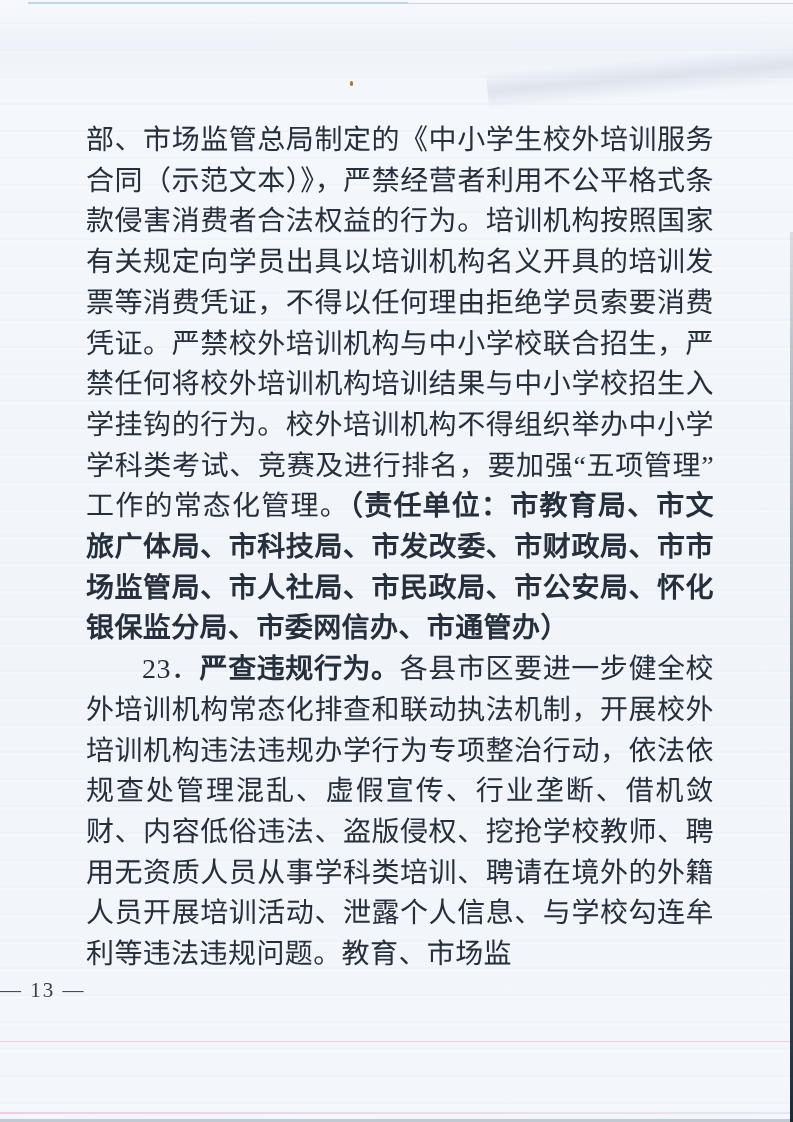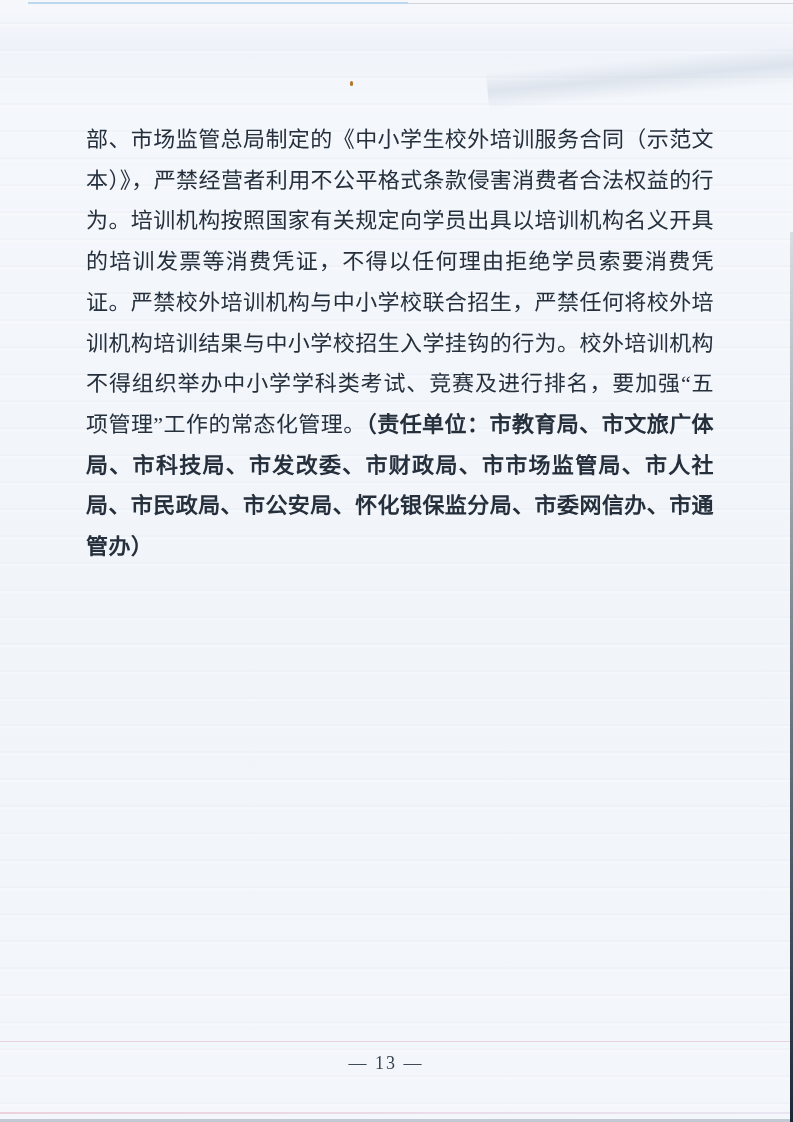--- a/index.html
+++ b/index.html
@@ -20,34 +20,34 @@
       180deg,
       rgba(255,255,255,0) 0px,
       rgba(255,255,255,0) 22px,
       rgba(211,221,237,0.22) 23px,
       rgba(255,255,255,0.40) 25px,
       rgba(255,255,255,0) 27px);
     pointer-events: none;
   }
   .content {
     position: absolute; left: 86px; top: 120px; width: 628px;
-    font-size: 22px; line-height: 40.7px; letter-spacing: 0.4px;
+    font-size: 28px; line-height: 40.7px; letter-spacing: 0.4px;
     color: #26303d;
     text-align: justify;
     text-justify: inter-character;
   }
   p.para { margin: 0; padding: 0; }
   p.para.indent { text-indent: 2em; }
   .seg-number { font-weight: normal; }
   .seg-title { font-weight: bold; }
   .seg-unit  { font-weight: bold; }
   .footer {
-    position: absolute; left: 0; top: 1053px; width: 772px;
-    text-align: center;
-    font-size: 18px; letter-spacing: 2px; color: #38424f;
+    position: absolute; left: 0; top: 978px; width: 772px;
+    text-align: left;
+    font-size: 21px; letter-spacing: 2px; color: #38424f;
   }
   
   .art { position: absolute; pointer-events: none; }
   .top-blue-line   { left: 28px;  top: 2px;    width: 380px; height: 2px; background: rgba(150,195,230,0.60); }
   .top-gray-line   { left: 408px; top: 3px;    width: 385px; height: 1px; background: rgba(140,146,156,0.35); }
   .crease-shadow   { right: -24px; top: 58px;  width: 330px; height: 38px;
                      background: linear-gradient(180deg, rgba(190,200,215,0) 0%, rgba(183,194,212,0.35) 50%, rgba(190,200,215,0) 100%);
                      transform: rotate(-5deg); }
   .orange-speck    { left: 350px; top: 81px;   width: 3px;  height: 5px;  background: #b5772f; border-radius: 2px; }
   .pink-line-upper { left: 0;     top: 1041px; width: 793px; height: 1px; background: rgba(225,168,185,0.45); }
@@ -67,18 +67,19 @@
   <div class="art top-gray-line"></div>
   <div class="art crease-shadow"></div>
   <div class="art orange-speck"></div>
   <div class="art pink-line-upper"></div>
   <div class="art pink-line-lower"></div>
   <div class="art bottom-gray-band"></div>
   <div class="art right-dark-edge"></div>
 
   <main class="content">
       <p class="para"><span class="seg-body">部、市场监管总局制定的《中小学生校外培训服务合同（示范文本）》，严禁经营者利用不公平格式条款侵害消费者合法权益的行为。培训机构按照国家有关规定向学员出具以培训机构名义开具的培训发票等消费凭证，不得以任何理由拒绝学员索要消费凭证。严禁校外培训机构与中小学校联合招生，严禁任何将校外培训机构培训结果与中小学校招生入学挂钩的行为。校外培训机构不得组织举办中小学学科类考试、竞赛及进行排名，要加强“五项管理”工作的常态化管理。</span><span class="seg-unit">（责任单位：市教育局、市文旅广体局、市科技局、市发改委、市财政局、市市场监管局、市人社局、市民政局、市公安局、怀化银保监分局、市委网信办、市通管办）</span></p>
+      <p class="para indent"><span class="seg-number">23．</span><span class="seg-title">严查违规行为。</span><span class="seg-body">各县市区要进一步健全校外培训机构常态化排查和联动执法机制，开展校外培训机构违法违规办学行为专项整治行动，依法依规查处管理混乱、虚假宣传、行业垄断、借机敛财、内容低俗违法、盗版侵权、挖抢学校教师、聘用无资质人员从事学科类培训、聘请在境外的外籍人员开展培训活动、泄露个人信息、与学校勾连牟利等违法违规问题。教育、市场监</span></p>
     </main>
 
   <footer class="footer">
     <span>— 13 —</span>
   </footer>
 </div>
 
 </body></html>

